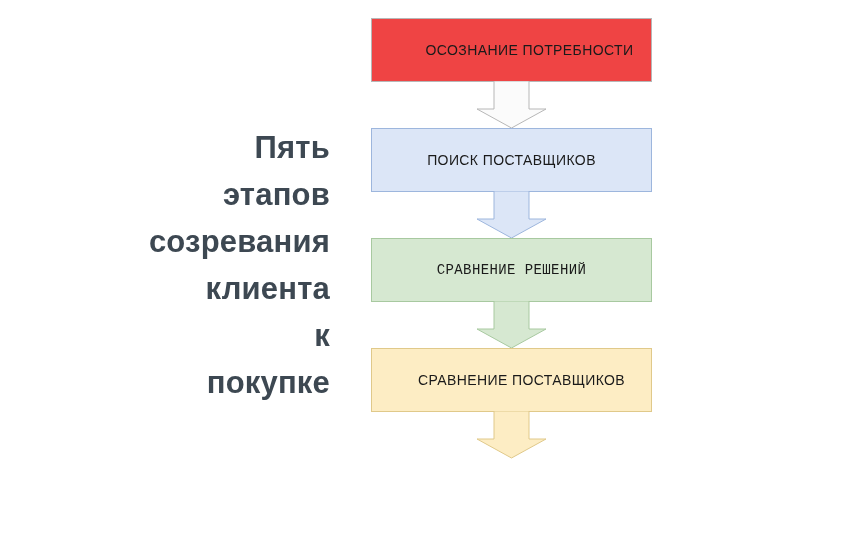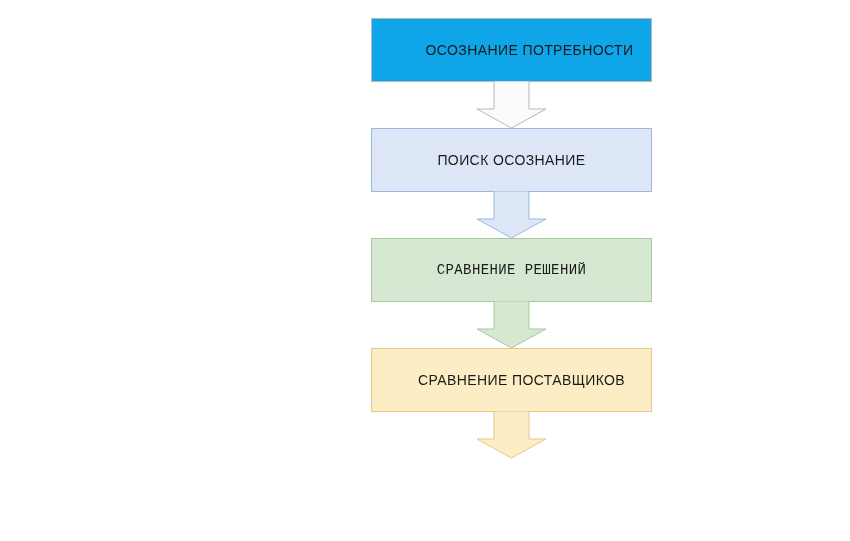--- a/index.html
+++ b/index.html
@@ -71,35 +71,41 @@
     left: 0;
     top: -1px;
     display: block;
   }
 </style>
 </head>
 <body>
 
 <div id="canvas">
 
+  <div id="headline" style="color: rgb(61, 72, 82);">Пять
+этапов
+созревания
+клиента
+к
+покупке</div>
 
   <div id="flow">
 
-    <div class="stage" style="background: #0ea5e9; border-color: rgb(183, 183, 183); padding-left: 36px;">
+    <div class="stage" style="background: #ef4444; border-color: rgb(183, 183, 183); padding-left: 36px;">
       <span class="stage-label">ОСОЗНАНИЕ ПОТРЕБНОСТИ</span>
     </div>
 
     <div class="connector">
       <svg width="281" height="48" viewBox="0 0 281 48">
         <polygon points="123,0 158,0 158,28 175,28 140.5,47 106,28 123,28" fill="#fbfbfb" stroke="#b7b7b7" stroke-width="1" stroke-linejoin="miter"></polygon>
       </svg>
     </div>
 
     <div class="stage" style="background: rgb(220, 230, 247); border-color: rgb(157, 182, 221);">
-      <span class="stage-label">ПОИСК ОСОЗНАНИЕ</span>
+      <span class="stage-label">ПОИСК ПОСТАВЩИКОВ</span>
     </div>
 
     <div class="connector">
       <svg width="281" height="48" viewBox="0 0 281 48">
         <polygon points="123,0 158,0 158,28 175,28 140.5,47 106,28 123,28" fill="#dce6f7" stroke="#9db6dd" stroke-width="1" stroke-linejoin="miter"></polygon>
       </svg>
     </div>
 
     <div class="stage" style="background: rgb(214, 232, 209); border-color: rgb(168, 201, 160); font-family: Liberation Mono, monospace;">
       <span class="stage-label">СРАВНЕНИЕ РЕШЕНИЙ</span>

